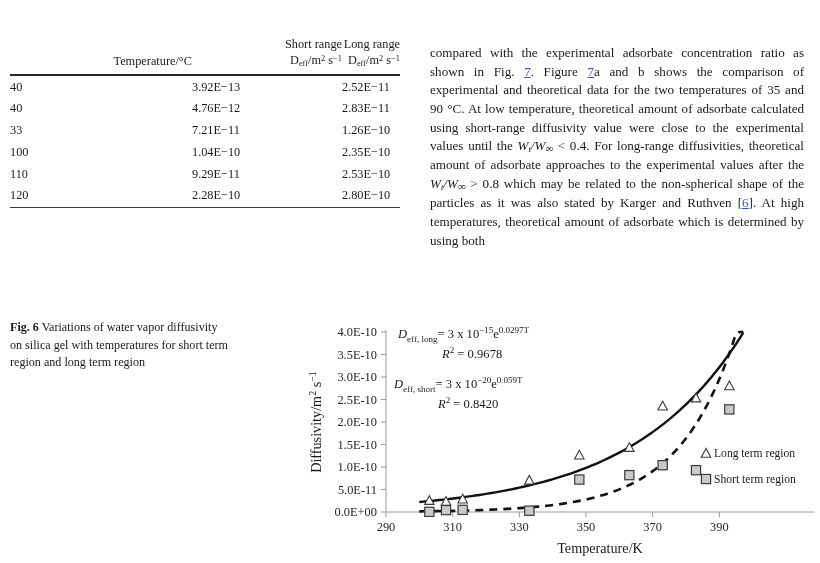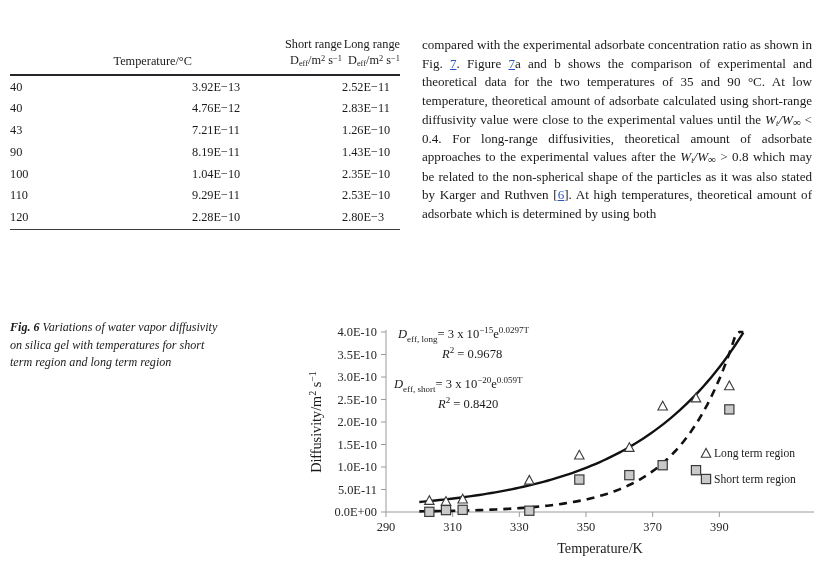--- a/index.html
+++ b/index.html
@@ -61,35 +61,34 @@
   #body-text {
     position: absolute;
     left: 422px;
     top: 36px;
     width: 390px;
     font-size: 13.1px;
     line-height: 1.425;
     text-align: justify;
     text-justify: inter-word;
   }
-  #body-text p { margin: 0; }
+  #body-text p { margin: 8px; }
   .xref { color: #2b52c8; }
   .wratio { font-style: italic; }
   .wratio .sub { font-style: italic; font-size: 0.66em; vertical-align: -0.22em; }
   .inf { font-style: normal; font-size: 0.82em; vertical-align: -0.18em; }
 
   
   #fig-caption {
     position: absolute;
     left: 10px;
     top: 319px;
     width: 218px;
     font-size: 12.1px;
     line-height: 1.46;
-    font-style: italic;
   }
   #fig-caption .fig-label { font-weight: bold; }
 
   
   #chart {
     position: absolute;
     left: 286px;
     top: 316px;
     width: 530px;
     height: 245px;
@@ -141,43 +140,38 @@
           <td class="col-temp">40</td>
           <td class="col-short num-cell">3.92E−13</td>
           <td class="col-long num-cell">2.52E−11</td>
         </tr>
         <tr>
           <td class="col-temp">40</td>
           <td class="col-short num-cell">4.76E−12</td>
           <td class="col-long num-cell">2.83E−11</td>
         </tr>
         <tr>
-          <td class="col-temp">43</td>
+          <td class="col-temp">33</td>
           <td class="col-short num-cell">7.21E−11</td>
           <td class="col-long num-cell">1.26E−10</td>
-        </tr>
-        <tr>
-          <td class="col-temp">90</td>
-          <td class="col-short num-cell">8.19E−11</td>
-          <td class="col-long num-cell">1.43E−10</td>
         </tr>
         <tr>
           <td class="col-temp">100</td>
           <td class="col-short num-cell">1.04E−10</td>
           <td class="col-long num-cell">2.35E−10</td>
         </tr>
         <tr>
           <td class="col-temp">110</td>
           <td class="col-short num-cell">9.29E−11</td>
           <td class="col-long num-cell">2.53E−10</td>
         </tr>
         <tr>
           <td class="col-temp">120</td>
           <td class="col-short num-cell">2.28E−10</td>
-          <td class="col-long num-cell">2.80E−3</td>
+          <td class="col-long num-cell">2.80E−10</td>
         </tr>
       </tbody>
   </table>
   <div class="table-bottom-rule"></div>
 </div>
 
 <div id="body-text">
   <p><span>compared with the experimental adsorbate concentration ratio as shown in Fig. </span><a class="xref" href="#">7</a><span>. Figure </span><a class="xref" href="#">7</a><span>a and b shows the comparison of experimental and theoretical data for the two temperatures of 35 and 90 °C. At low temperature, theoretical amount of adsorbate calculated using short-range diffusivity value were close to the experimental values until the </span><span class="wratio"><span>W</span><span class="sub">t</span><span>/W</span><span class="inf">∞</span></span><span> &lt; 0.4. For long-range diffusivities, theoretical amount of adsorbate approaches to the experimental values after the </span><span class="wratio"><span>W</span><span class="sub">t</span><span>/W</span><span class="inf">∞</span></span><span> &gt; 0.8 which may be related to the non-spherical shape of the particles as it was also stated by Karger and Ruthven [</span><a class="xref" href="#">6</a><span>]. At high temperatures, theoretical amount of adsorbate which is determined by using both</span></p>
 </div>
 

